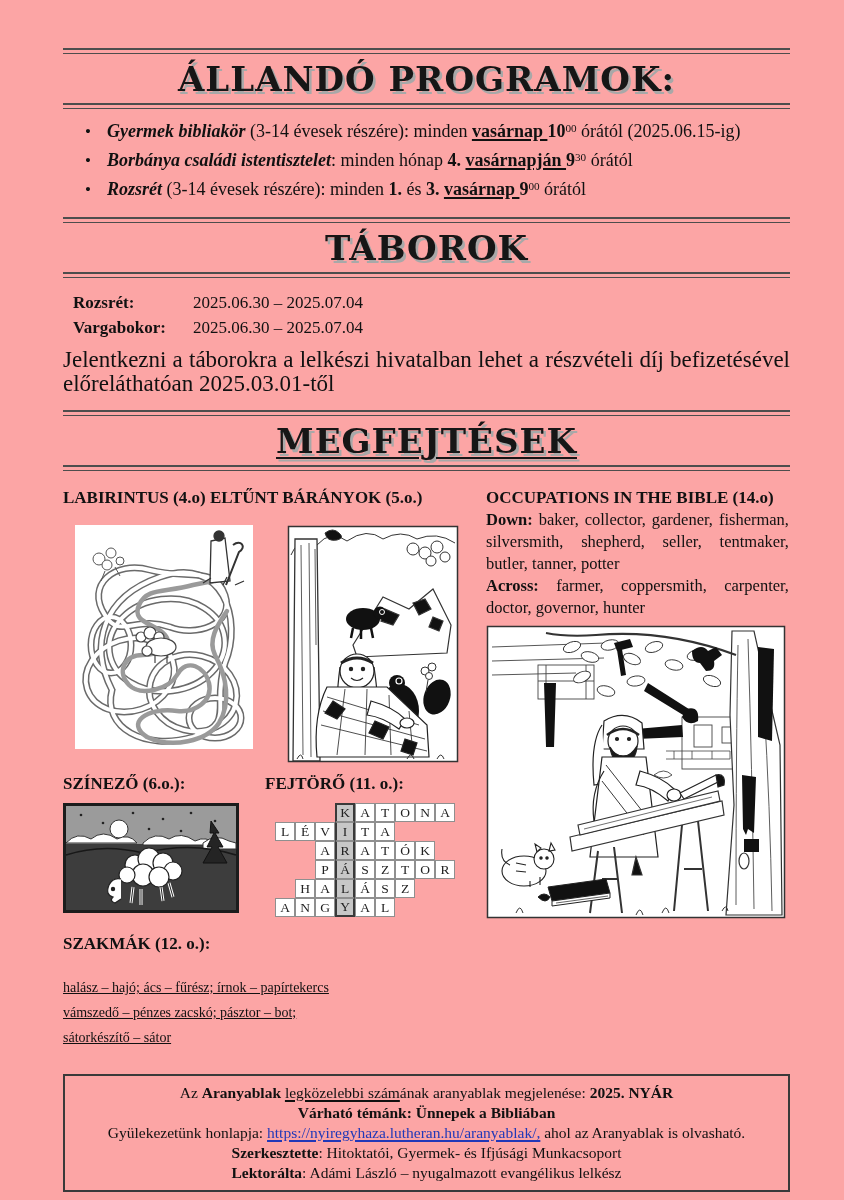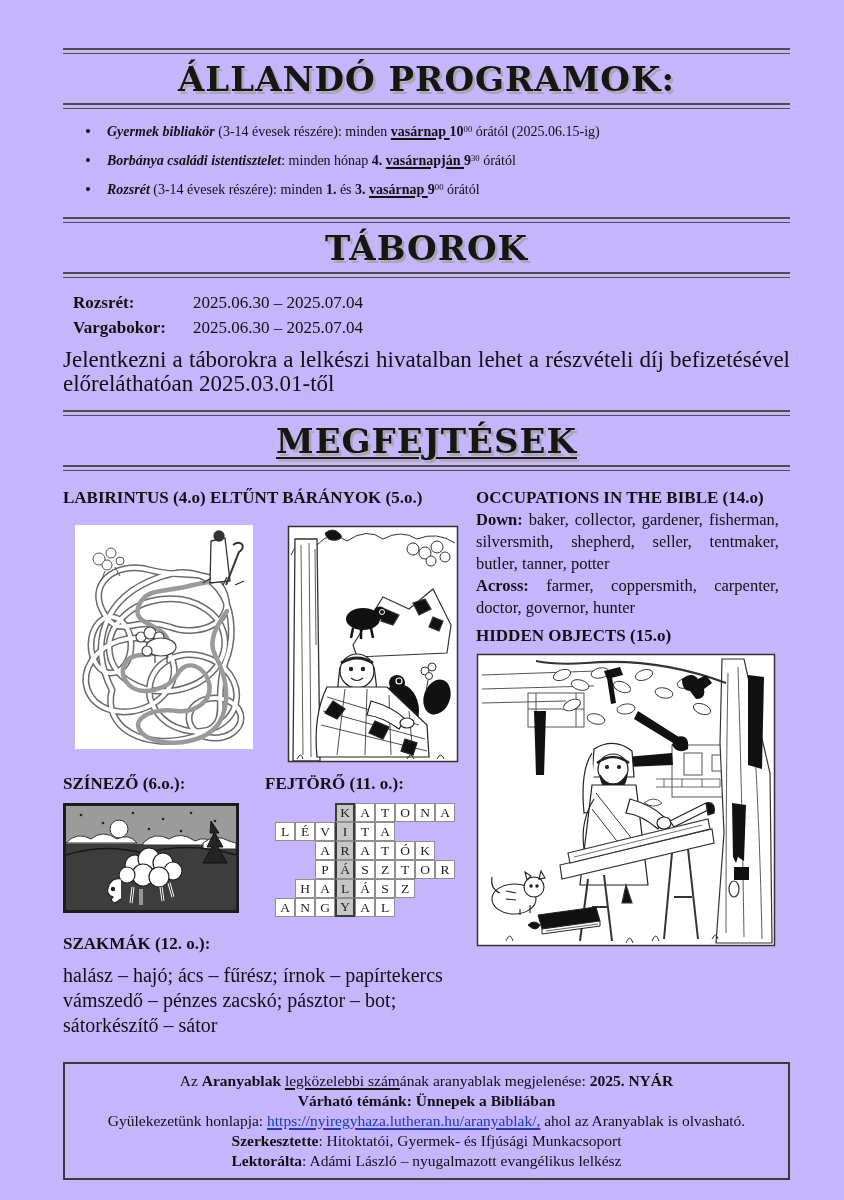--- a/index.html
+++ b/index.html
@@ -1,61 +1,61 @@
 <!DOCTYPE html>
 <html><head>
 <meta charset="utf-8">
 <style>
   html,body{margin:0;padding:0;background:#e8e8e8;}
   .page{
-    width:844px;height:1200px;background:#c4b5fd;position:relative;
+    width:844px;height:1200px;background:#fca5a5;position:relative;
     font-family:"Liberation Serif",serif;color:#111;overflow:hidden;
   }
   .content{position:absolute;left:63px;top:0;width:727px;}
   .hrule{height:3px;border-top:2px solid #4d4d4d;border-bottom:1px solid #4d4d4d;margin:0;}
   .display{
     font-family:"DejaVu Serif","Liberation Serif",serif;
     font-weight:700;font-size:34px;text-align:center;margin:5px 0 4px 0;
     letter-spacing:1px;color:#161616;text-shadow:2.5px 2.5px 0 #a8a8a8;
   }
   .display.underlined{text-decoration:underline;text-decoration-thickness:2px;text-underline-offset:4px;}
-  .bullets{list-style:none;margin:9px 0 12px 0;padding:0 0 0 44px;font-size:14px;}
+  .bullets{list-style:none;margin:9px 0 12px 0;padding:0 0 0 44px;font-size:18px;}
   .bullets li{position:relative;line-height:27px;}
   .bullets li::before{content:"•";position:absolute;left:-22px;top:0;font-size:17px;}
   .b{font-weight:700;}
   .i{font-style:italic;}
   .u{text-decoration:underline;text-decoration-thickness:1.5px;text-underline-offset:2px;}
   .sup{font-size:62%;position:relative;top:-0.45em;font-weight:inherit;}
   .link{color:#2138b8;}
   .camps{margin:12px 0 2px 0;font-size:17px;}
   .camp-row{display:flex;line-height:25px;}
   .camp-label{font-weight:700;width:120px;padding-left:10px;}
   .note{font-size:23px;line-height:24px;margin:8px 0 14px 0;text-align:justify;}
-  .cols{display:flex;gap:1px;margin-top:16px;}
+  .cols{display:flex;gap:11px;margin-top:16px;}
   .col-left{width:412px;}
   .col-right{width:303px;}
   h3{font-size:17px;font-weight:700;margin:0;line-height:22px;}
   .just{text-align:justify;}
   .col-right p{font-size:16.5px;line-height:22px;margin:0;text-align:justify;}
   .img-row{display:flex;gap:34px;margin:16px 0 10px 12px;align-items:flex-start;}
   .row2{display:flex;margin-top:8px;}
   .szinezo{width:200px;}
   .szinezo svg{margin-top:8px;}
   .fejtoro{margin-left:2px;}
   .crossword{display:grid;grid-auto-rows:19px;margin:8px 0 0 10px;width:180px;}
   .cell{
     width:20px;height:19px;box-sizing:border-box;border:1px solid #8f8f8f;background:#fff;
     display:flex;align-items:center;justify-content:center;
     font-family:"Liberation Serif",serif;font-size:13.5px;color:#222;
   }
   .cell.hl{background:#c7c7c7;border-left:2px solid #3a3a3a;border-right:2px solid #3a3a3a;}
   .cell.hl-top{border-top:2px solid #3a3a3a;}
   .cell.hl-bot{border-bottom:2px solid #3a3a3a;}
   .szakmak-h{margin-top:16px;}
-  .szakmak{font-size:20px;line-height:25px;margin-top:8px;}
+  .szakmak{font-size:14px;line-height:25px;margin-top:20px;text-decoration:underline;}
   .hidden-h{margin-top:6px;}
   .infobox{border:2px solid #3a3a3a;margin-top:24px;padding:7px 8px;text-align:center;}
   .box-line{font-size:15.5px;line-height:20px;}
   svg{display:block;}
 </style>
 </head>
 <body>
 
 <div class="page">
   <div class="content">
@@ -291,21 +291,20 @@
             <div>halász – hajó; ács – fűrész; írnok – papírtekercs</div>
             <div>vámszedő – pénzes zacskó; pásztor – bot;</div>
             <div>sátorkészítő – sátor</div>
           </div>
       </div>
 
       <div class="col-right">
         <h3 class="just">OCCUPATIONS IN THE BIBLE (14.o)</h3>
         <p><span class="b">Down:</span><span> baker, collector, gardener, fisherman, silversmith, shepherd, seller, tentmaker, butler, tanner, potter</span></p>
         <p><span class="b">Across:</span><span> farmer, coppersmith, carpenter, doctor, governor, hunter</span></p>
-        <h3 class="hidden-h">HIDDEN OBJECTS (15.o)</h3>
 
         <svg width="300" height="294" viewBox="0 0 300 294" style="margin-top:6px">
           <rect x="1.5" y="1.5" width="297" height="291" fill="#fff" stroke="#333" stroke-width="1.5"></rect>
           <g stroke="#444" stroke-width="0.9" fill="none">
             <path d="M6,22 L120,18 M6,36 L118,33 M6,50 L90,48"></path>
             <rect x="52" y="40" width="56" height="34"></rect>
             <path d="M60,40 L60,74 M100,40 L100,74 M52,56 L108,56"></path>
             <rect x="196" y="92" width="62" height="52"></rect>
             <rect x="208" y="100" width="18" height="22"></rect>
             <rect x="236" y="102" width="14" height="16"></rect>

